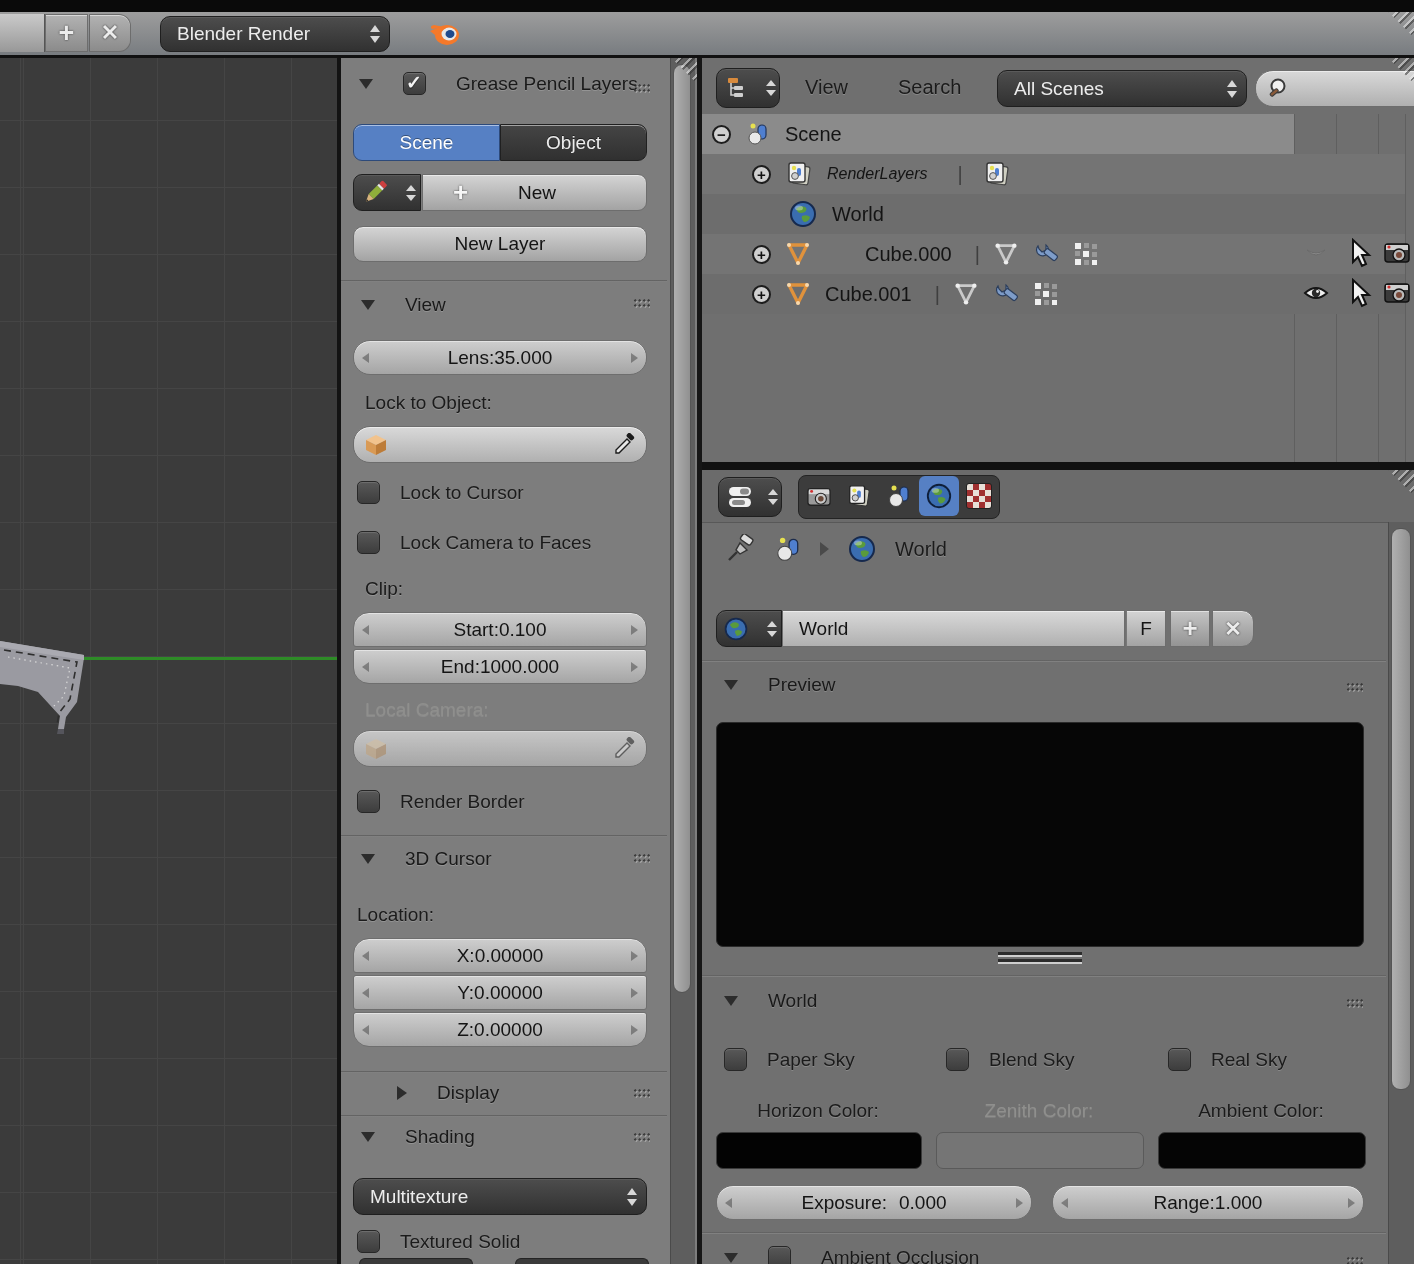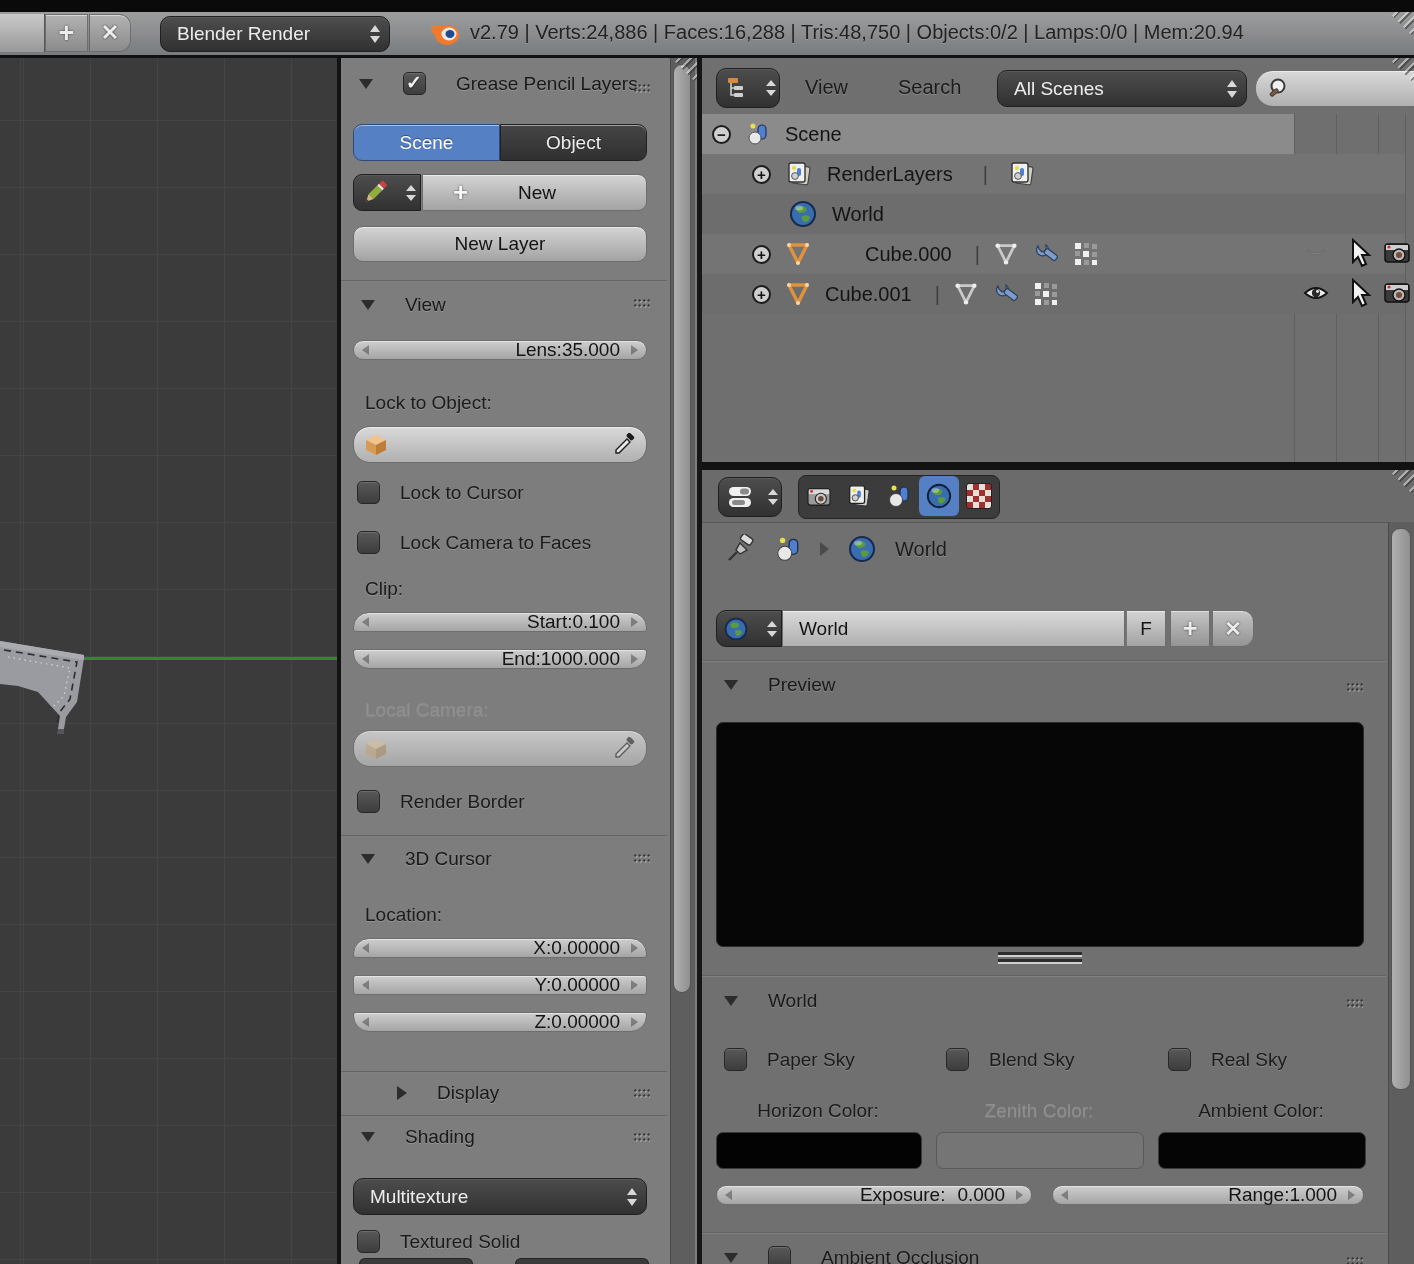--- a/index.html
+++ b/index.html
@@ -11,22 +11,22 @@
   .white{color:#ececec;text-shadow:0 -1px 0 rgba(0,0,0,.4);}
 
   
   .npanel-bg{background:#7d7d7d;}
   .outliner-bg{background:#6f6f6f;}
   .props-bg{background:#707070;}
 
   
   .nslide{background:linear-gradient(180deg,#cecece,#a5a5a5);border:1px solid #6e6e6e;
           box-shadow:inset 0 1px 0 rgba(255,255,255,.45);color:#141414;font-size:19px;
-          display:flex;align-items:center;justify-content:flex-end;
-          padding:0 26px;box-sizing:border-box;height:20px;}
+          display:flex;align-items:center;justify-content:center;
+          padding:0 26px;box-sizing:border-box;height:35px;}
   .r-full{border-radius:17px;}
   .r-top{border-radius:16px 16px 3px 3px;}
   .r-mid{border-radius:3px;}
   .r-bot{border-radius:3px 3px 16px 16px;}
   .al{position:absolute;left:8px;top:50%;margin-top:-5px;width:0;height:0;
       border-top:5px solid transparent;border-bottom:5px solid transparent;
       border-right:7px solid rgba(30,30,30,.38);}
   .ar{position:absolute;right:8px;top:50%;margin-top:-5px;width:0;height:0;
       border-top:5px solid transparent;border-bottom:5px solid transparent;
       border-left:7px solid rgba(30,30,30,.38);}
@@ -107,23 +107,20 @@
   </div>
   <span class="abs" style="left:428px;top:7px;">
     <svg width="34" height="30" viewBox="0 0 34 30">
       <path d="M4,10 Q1,7 6,6 L16,8 Z" fill="#f5792a"></path>
       <ellipse cx="19" cy="16" rx="12" ry="10" fill="#f5792a"></ellipse>
       <ellipse cx="21" cy="15" rx="7.5" ry="6.5" fill="#e8e8e8"></ellipse>
       <ellipse cx="22" cy="15" rx="4.5" ry="4" fill="#1f4a8c"></ellipse>
       <path d="M2,12 L12,8 L18,9 L7,16 Z" fill="#f5792a"></path>
     </svg>
   </span>
-  <div class="abs" style="left:470px;top:9px;width:925px;overflow:hidden;white-space:nowrap;">
-    <span class="lbl" style="font-size:20px;color:#222;">v2.79 | Verts:24,886 | Faces:16,288 | Tris:48,750 | Objects:0/2 | Lamps:0/0 | Mem:20.94</span>
-  </div>
   <div class="abs grip" style="right:0;top:0;"></div>
 </div>
 
 <div class="abs vp" style="left:0;top:58px;width:338px;height:1206px;overflow:hidden;">
   <div class="abs" style="left: 0px; top: 599px; width: 338px; height: 3px; background: rgb(46, 139, 39);"></div>
   <span class="abs" style="left:0;top:575px;">
     <svg width="95" height="130" viewBox="0 0 95 130">
       <polygon points="0,8 84,22 84,25 77,69 66,84 64,96 58,96 60,83 38,59 18,53 0,51" fill="#9a9aa1"></polygon>
       <polygon points="0,8 84,22 84,27 0,14" fill="#aaaab1"></polygon>
       <path d="M4,17 L77,29 L70,66 L59,80 L57,92" fill="none" stroke="#2e2e2e" stroke-width="1.6" stroke-dasharray="7,5"></path>
@@ -257,21 +254,21 @@
   </div>
 
   <div class="abs sep" style="left:0;top:777px;width:326px;"></div>
 
   <div class="abs phead" style="left:20px;top:790px;">
     <span class="tri-d"></span>
     <span class="ptitle">3D Cursor</span>
   </div>
   <span class="abs dots" style="left:292px;top:795px;"></span>
 
-  <div class="abs lbl" style="left:24px;top:846px;">Location:</div>
+  <div class="abs lbl" style="left:16px;top:846px;">Location:</div>
   <div class="abs nslide r-top" style="left:12px;top:880px;width:294px;">
     <span class="al"></span>
     <span>X:</span>
     <span>0.00000</span>
     <span class="ar"></span>
   </div>
   <div class="abs nslide r-mid" style="left:12px;top:917px;width:294px;">
     <span class="al"></span>
     <span>Y:</span>
     <span>0.00000</span>
@@ -384,21 +381,21 @@
       </span>
     <span>
       <svg width="28" height="28" viewBox="0 0 28 28">
         <rect x="8" y="6" width="16" height="18" rx="2" fill="#cfcfc2" stroke="#444" stroke-width="1.2" transform="rotate(8 16 15)"></rect>
         <rect x="4" y="3" width="16" height="19" rx="2" fill="#f0f0f0" stroke="#333" stroke-width="1.4"></rect>
         <circle cx="9" cy="8" r="2.2" fill="#e6e050"></circle>
         <rect x="12" y="8" width="4" height="8" rx="2" fill="#4f7fd0"></rect>
         <circle cx="10" cy="16" r="3.4" fill="#d0d0d0" stroke="#555" stroke-width="1"></circle>
       </svg>
     </span>
-    <span class="treelbl" style="font-size:20px;">RenderLayers</span>
+    <span class="treelbl" style="font-size:16px;font-style:italic;">RenderLayers</span>
     <span class="pipe" style="margin-left:16px;">|</span>
     <span style="margin-left:6px;">
       <svg width="28" height="28" viewBox="0 0 28 28">
         <rect x="8" y="6" width="16" height="18" rx="2" fill="#cfcfc2" stroke="#444" stroke-width="1.2" transform="rotate(8 16 15)"></rect>
         <rect x="4" y="3" width="16" height="19" rx="2" fill="#f0f0f0" stroke="#333" stroke-width="1.4"></rect>
         <circle cx="9" cy="8" r="2.2" fill="#e6e050"></circle>
         <rect x="12" y="8" width="4" height="8" rx="2" fill="#4f7fd0"></rect>
         <circle cx="10" cy="16" r="3.4" fill="#d0d0d0" stroke="#555" stroke-width="1"></circle>
       </svg>
     </span>

